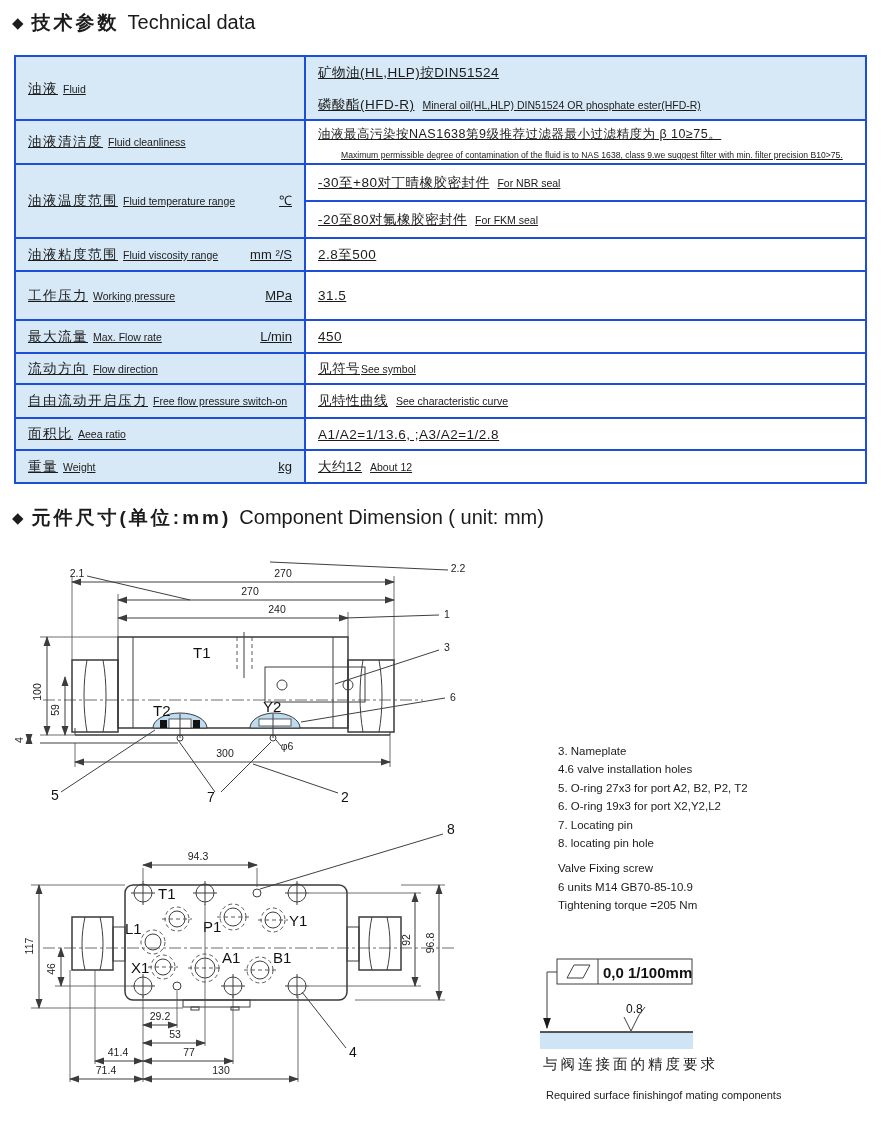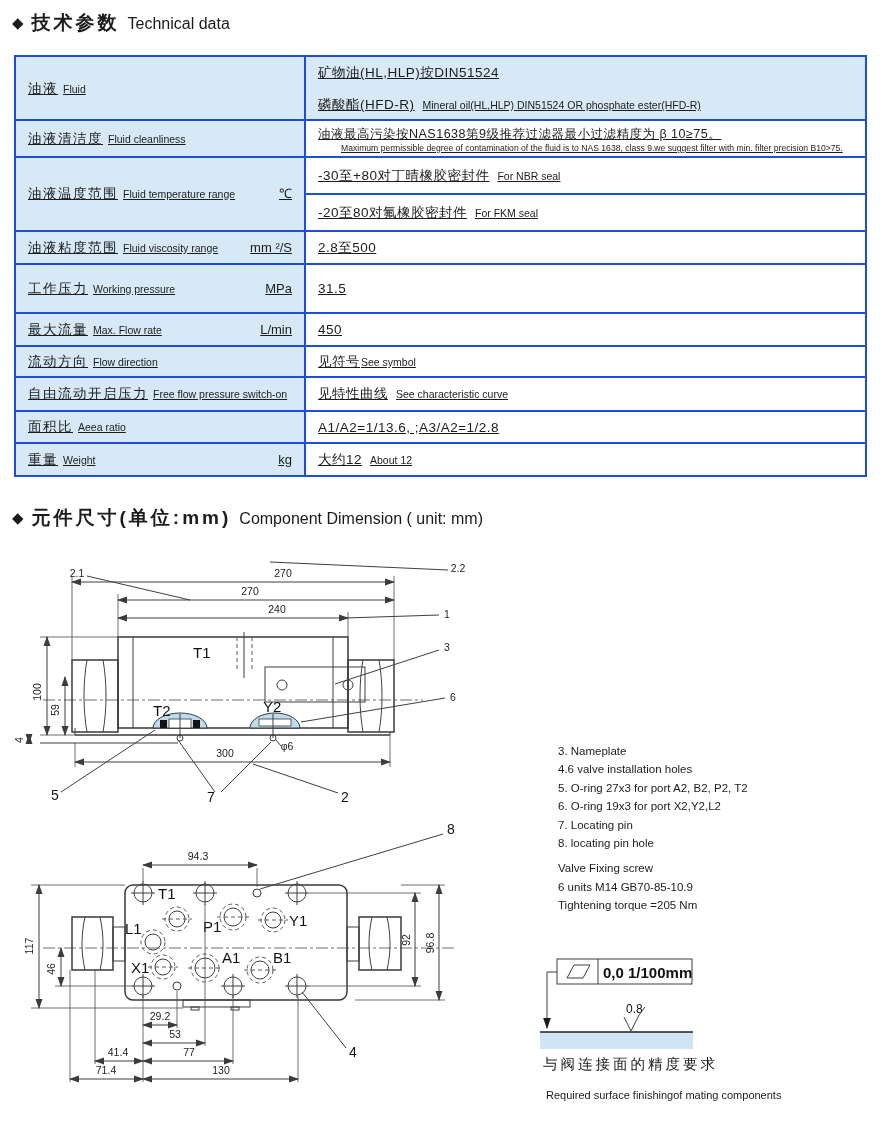--- a/index.html
+++ b/index.html
@@ -2,34 +2,34 @@
 <html><head>
 <meta charset="utf-8">
 <style>
   html,body{margin:0;padding:0;background:#ffffff;}
   .page{position:relative;width:881px;height:1125px;background:#fff;overflow:hidden;
         font-family:"Liberation Sans",sans-serif;color:#1c1c1c;}
   
   .sec-h{position:absolute;display:flex;align-items:baseline;gap:8px;white-space:nowrap;}
   .sec-h .dia{font-size:15px;transform:translateY(-1px);}
   .sec-h .zh{font-size:19px;font-weight:bold;letter-spacing:3px;}
-  .sec-h .en{font-size:16px;color:#1a1a1a;}
+  .sec-h .en{font-size:20px;color:#1a1a1a;}
   
   table.spec{position:absolute;left:14px;top:55px;width:853px;border-collapse:collapse;table-layout:fixed;}
   .spec td{border:2px solid #1d4ed8;vertical-align:middle;padding:2px 12px;text-decoration:underline;}
   .spec td.lab{background:#d7e9f6;width:264px;}
   .spec td.val{background:#ffffff;}
   .spec td.val.blue{background:#d7e9f6;}
   .lab-inner{display:flex;justify-content:space-between;align-items:baseline;}
   .zh-l{font-size:13.5px;letter-spacing:1.5px;white-space:nowrap;}
   .en-l{font-size:10.5px;margin-left:5px;letter-spacing:0;}
   .unit{font-size:13px;white-space:nowrap;padding-left:4px;}
   .zh-v{font-size:13.5px;letter-spacing:0.5px;}
   .en-v{font-size:10.5px;margin-left:8px;}
-  .tiny{font-size:8.6px;line-height:1.15;display:block;margin-top:1px;color:#222;padding-left:23px;}
+  .tiny{font-size:8.6px;line-height:1.15;display:block;margin-top:8px;color:#222;padding-left:23px;}
   .v-line{line-height:1.25;}
   .v-gap{margin-top:12px;}
   
   svg{position:absolute;overflow:visible;}
   .out{stroke:#3a3a3a;stroke-width:1.5;fill:none;}
   .thin{stroke:#3f3f3f;stroke-width:1;fill:none;}
   .ext{stroke:#4a4a4a;stroke-width:0.8;fill:none;}
   .cl{stroke:#4a4a4a;stroke-width:0.8;fill:none;stroke-dasharray:12 3 3 3;}
   .dsh{stroke:#4a4a4a;stroke-width:0.9;fill:none;stroke-dasharray:4 3;}
   .dtxt{font-size:10.5px;fill:#1c1c1c;font-family:"Liberation Sans",sans-serif;}

